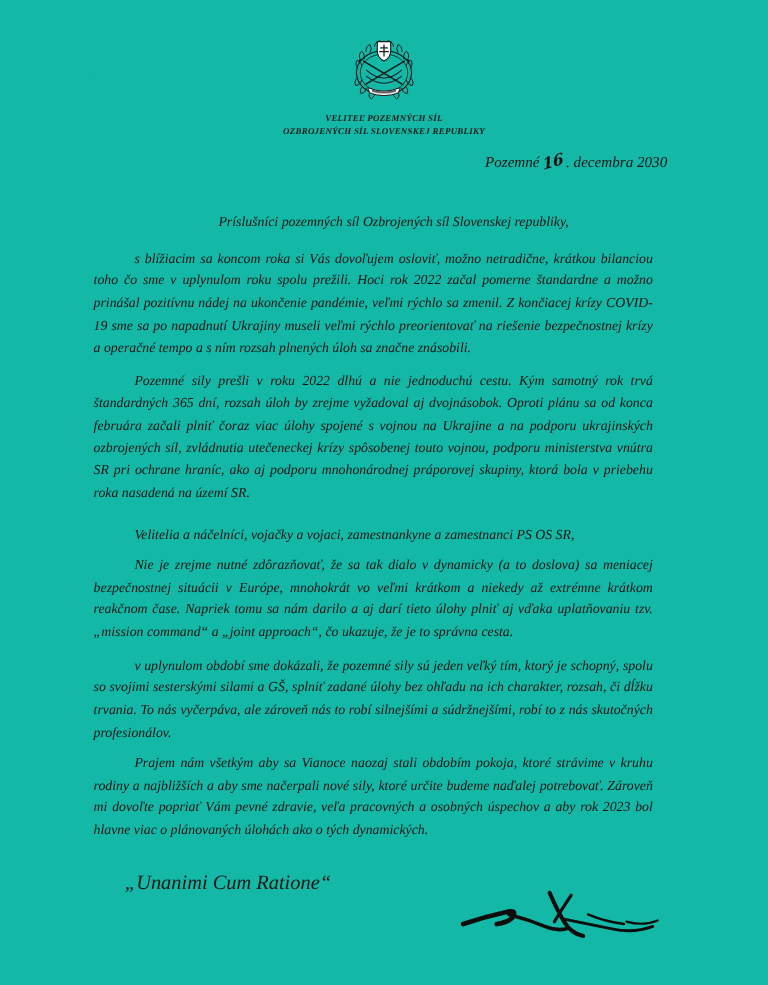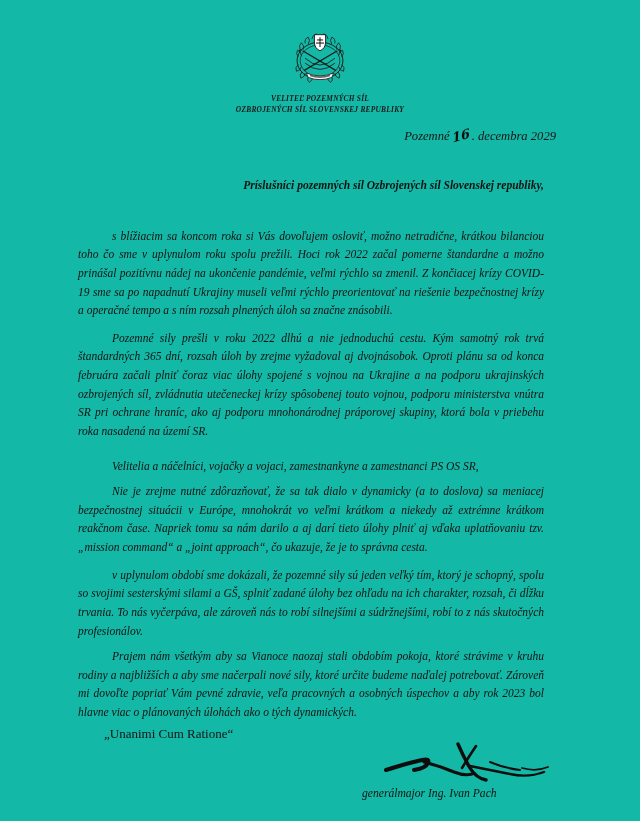--- a/index.html
+++ b/index.html
@@ -93,38 +93,38 @@
     margin: 0 0 9px 0;
     font-style: italic;
     font-size: 11.5px;
     line-height: 1.62;
     text-align: justify;
     text-indent: 34px;
     color: #121212;
   }
   p.para.salutation {
     text-indent: 34px;
-    margin-bottom: 32px;
-    text-align: right;
-    font-weight: bold;
+    margin-bottom: 12px;
+    text-align: center;
   }
   p.para.addressee {
     text-indent: 34px;
     margin-top: 16px;
     margin-bottom: 7px;
     text-align: left;
   }
   p.para.tight { margin-bottom: 7px; }
 
   
   .motto {
     position: absolute;
     left: 104px;
     top: 726px;
-    font-size: 13px;
+    font-style: italic;
+    font-size: 17px;
     color: #141414;
     white-space: nowrap;
   }
   .signature-area {
     position: absolute;
     right: 48px;
     top: 740px;
     width: 230px;
     height: 64px;
   }
@@ -197,21 +197,21 @@
       <path d="M34 80 q16 5 32 0" stroke="#333" stroke-width="2.6" fill="none" opacity=".75"></path>
     </svg>
 
     <div class="letterhead-lines">
       <div>VELITEĽ POZEMNÝCH SÍL</div>
       <div>OZBROJENÝCH SÍL SLOVENSKEJ REPUBLIKY</div>
     </div>
   </div>
 
   <div class="date-row">
-    <span>Pozemné</span><span class="hand-day">16</span><span>. decembra 2029</span>
+    <span>Pozemné</span><span class="hand-day">16</span><span>. decembra 2030</span>
   </div>
 
   <div class="body-block">
     <p class="para salutation">Príslušníci pozemných síl Ozbrojených síl Slovenskej republiky,</p>
     <p class="para">s blížiacim sa koncom roka si Vás dovoľujem osloviť, možno netradične, krátkou bilanciou toho čo sme v uplynulom roku spolu prežili. Hoci rok 2022 začal pomerne štandardne a možno prinášal pozitívnu nádej na ukončenie pandémie, veľmi rýchlo sa zmenil. Z končiacej krízy COVID-19 sme sa po napadnutí Ukrajiny museli veľmi rýchlo preorientovať na riešenie bezpečnostnej krízy a operačné tempo a s ním rozsah plnených úloh sa značne znásobili.</p>
     <p class="para">Pozemné sily prešli v roku 2022 dlhú a nie jednoduchú cestu. Kým samotný rok trvá štandardných 365 dní, rozsah úloh by zrejme vyžadoval aj dvojnásobok. Oproti plánu sa od konca februára začali plniť čoraz viac úlohy spojené s vojnou na Ukrajine a na podporu ukrajinských ozbrojených síl, zvládnutia utečeneckej krízy spôsobenej touto vojnou, podporu ministerstva vnútra SR pri ochrane hraníc, ako aj podporu mnohonárodnej práporovej skupiny, ktorá bola v priebehu roka nasadená na území SR.</p>
     <p class="para addressee">Velitelia a náčelníci, vojačky a vojaci, zamestnankyne a zamestnanci PS OS SR,</p>
     <p class="para">Nie je zrejme nutné zdôrazňovať, že sa tak dialo v dynamicky (a to doslova) sa meniacej bezpečnostnej situácii v Európe, mnohokrát vo veľmi krátkom a niekedy až extrémne krátkom reakčnom čase. Napriek tomu sa nám darilo a aj darí tieto úlohy plniť aj vďaka uplatňovaniu tzv. „mission command“ a „joint approach“, čo ukazuje, že je to správna cesta.</p>
     <p class="para tight">v uplynulom období sme dokázali, že pozemné sily sú jeden veľký tím, ktorý je schopný, spolu so svojimi sesterskými silami a GŠ, splniť zadané úlohy bez ohľadu na ich charakter, rozsah, či dĺžku trvania. To nás vyčerpáva, ale zároveň nás to robí silnejšími a súdržnejšími, robí to z nás skutočných profesionálov.</p>
     <p class="para">Prajem nám všetkým aby sa Vianoce naozaj stali obdobím pokoja, ktoré strávime v kruhu rodiny a najbližších a aby sme načerpali nové sily, ktoré určite budeme naďalej potrebovať. Zároveň mi dovoľte popriať Vám pevné zdravie, veľa pracovných a osobných úspechov a aby rok 2023 bol hlavne viac o plánovaných úlohách ako o tých dynamických.</p>
@@ -224,17 +224,16 @@
       <g fill="none" stroke="#0d0d0d" stroke-linecap="round" stroke-linejoin="round">
         <path d="M14 30 q18 -6 36 -10 q8 -2 6 3 q-2 5 -14 7" stroke-width="4"></path>
         <path d="M52 22 q16 4 30 10 q10 4 18 2" stroke-width="3"></path>
         <path d="M86 4 q6 14 12 24 q6 10 16 12" stroke-width="3.4"></path>
         <path d="M104 6 q-8 12 -14 22" stroke-width="2.6"></path>
         <path d="M98 26 q20 4 40 8 q18 4 34 -2" stroke-width="2.4"></path>
         <path d="M118 22 q14 6 30 8" stroke-width="2"></path>
         <path d="M150 28 q14 4 26 -1" stroke-width="1.8"></path>
       </g>
     </svg>
-    <div class="sign-name">generálmajor Ing. Ivan Pach</div>
   </div>
 
   <div class="scan-noise"></div>
 </div>
 
 </body></html>

